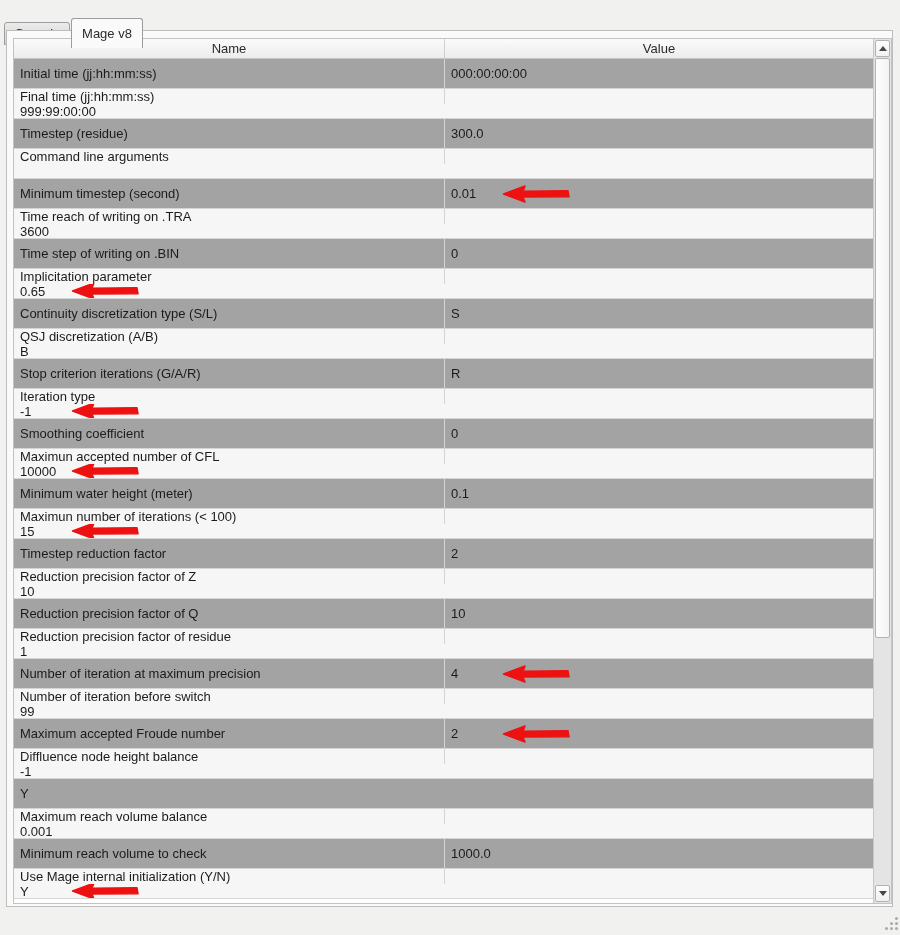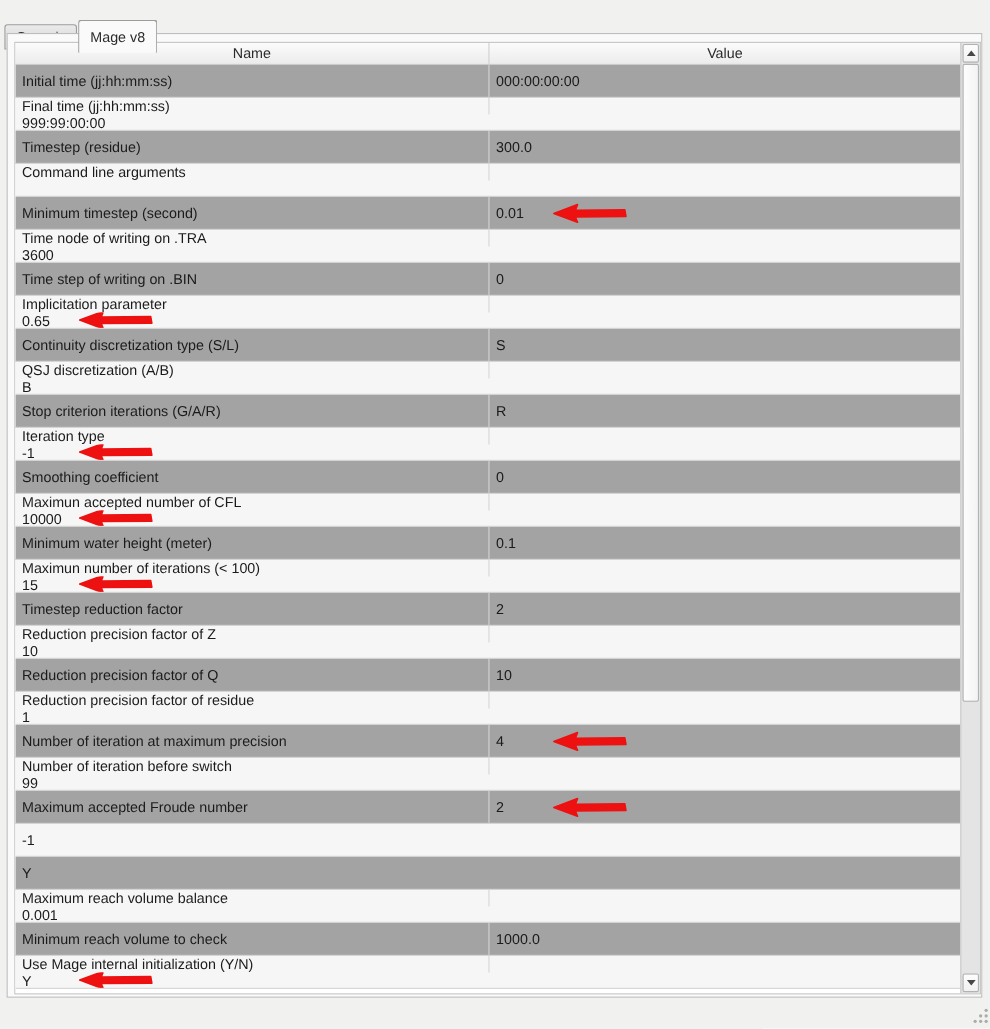--- a/index.html
+++ b/index.html
@@ -133,21 +133,21 @@
         <div class="tr">
     <div class="td name">Minimum timestep (second)</div>
     <div class="td value">
       <span class="vtext">0.01</span>
     <svg viewBox="0 0 70 19" class="annot-arrow">
               <path d="M1.5 9.5 L23 1.5 L21 6.8 L66 6.3 L67 12.3 L21 12.6 L23 17.5 Z" fill="#ed1111" stroke="#ed1111" stroke-width="1.5" stroke-linejoin="round"></path>
             </svg>
           </div>
   </div>
         <div class="tr alt">
-    <div class="td name">Time node of writing on .TRA</div>
+    <div class="td name">Time reach of writing on .TRA</div>
     <div class="td value">
       <span class="vtext">3600</span>
     </div>
   </div>
         <div class="tr">
     <div class="td name">Time step of writing on .BIN</div>
     <div class="td value">
       <span class="vtext">0</span>
     </div>
   </div>
@@ -259,20 +259,21 @@
         <div class="tr">
     <div class="td name">Maximum accepted Froude number</div>
     <div class="td value">
       <span class="vtext">2</span>
     <svg viewBox="0 0 70 19" class="annot-arrow">
               <path d="M1.5 9.5 L23 1.5 L21 6.8 L66 6.3 L67 12.3 L21 12.6 L23 17.5 Z" fill="#ed1111" stroke="#ed1111" stroke-width="1.5" stroke-linejoin="round"></path>
             </svg>
           </div>
   </div>
         <div class="tr alt">
+    <div class="td name">Diffluence node height balance</div>
     <div class="td value">
       <span class="vtext">-1</span>
     </div>
   </div>
         <div class="tr">
     <div class="td value">
       <span class="vtext">Y</span>
     </div>
   </div>
         <div class="tr alt">

